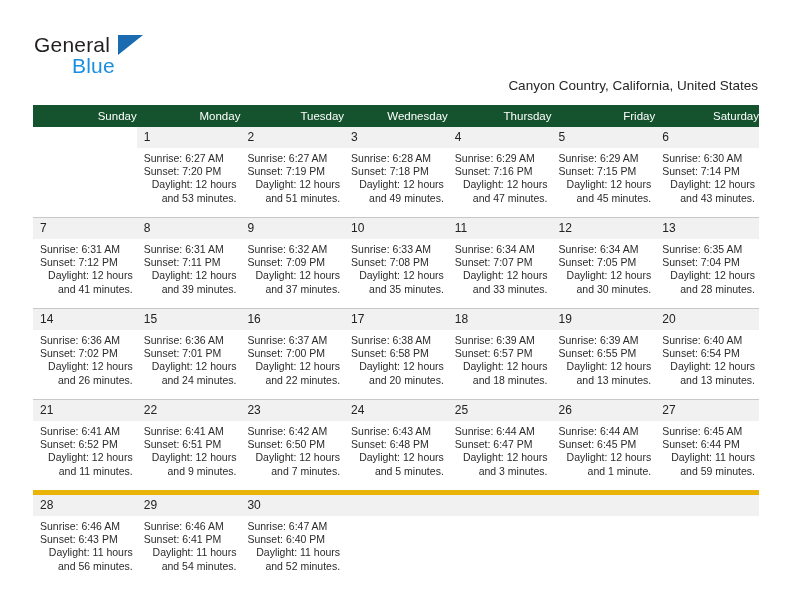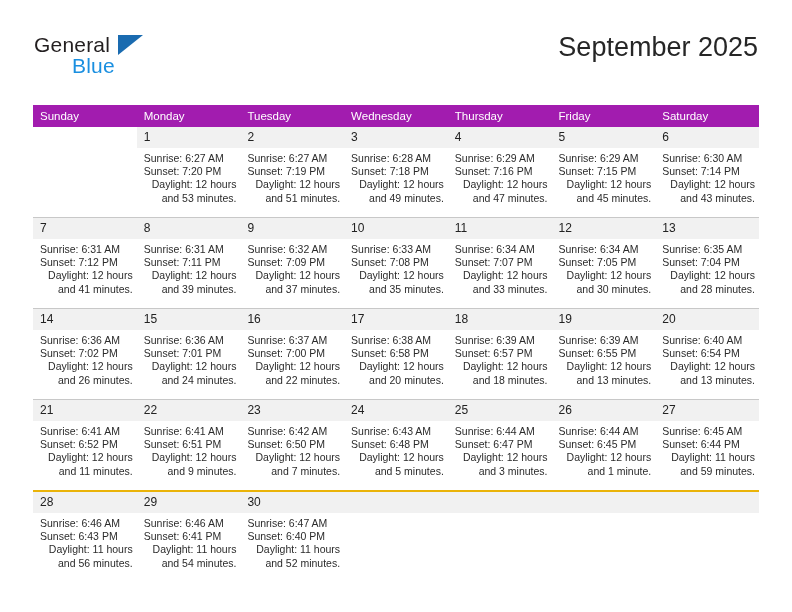--- a/index.html
+++ b/index.html
@@ -85,42 +85,42 @@
   
   .calendar {
     position: absolute;
     left: 33px;
     top: 105px;
     width: 726px;
     border-collapse: collapse;
     table-layout: fixed;
   }
   .calendar th {
-    background: #a21caf;
+    background: #14532d;
     color: #ffffff;
     font-size: 11.5px;
     font-weight: normal;
-    text-align: left;
+    text-align: right;
     padding: 5px 0 5px 7px;
     height: 9px;
     border: none;
   }
   .calendar td {
     vertical-align: top;
     padding: 0;
     border: none;
     width: 103.7px;
     height: 90px;
     border-top: 1px solid #c8c8c8;
   }
   .calendar tr.week-first td {
     border-top: none;
   }
   .calendar tr.week-last td {
-    border-top: 2px solid #eab308;
+    border-top: 5px solid #eab308;
   }
   .daynum {
     display: block;
     background: #f1f1f1;
     font-size: 12px;
     color: #222222;
     padding: 3px 0 4px 7px;
     height: 14px;
     line-height: 14px;
     box-sizing: content-box;
@@ -155,21 +155,21 @@
 <div class="page">
 
   <div class="header">
 
     <div class="logo">
       <span class="logo-general">General</span>
       <span class="logo-tri"></span>
       <span class="logo-blue">Blue</span>
     </div>
 
-    <div class="title">September 2025</div>
+    <div class="subtitle">Canyon Country, California, United States</div>
   </div>
 
   <table class="calendar">
     <thead>
       <tr>
         <th>Sunday</th>
         <th>Monday</th>
         <th>Tuesday</th>
         <th>Wednesday</th>
         <th>Thursday</th>

